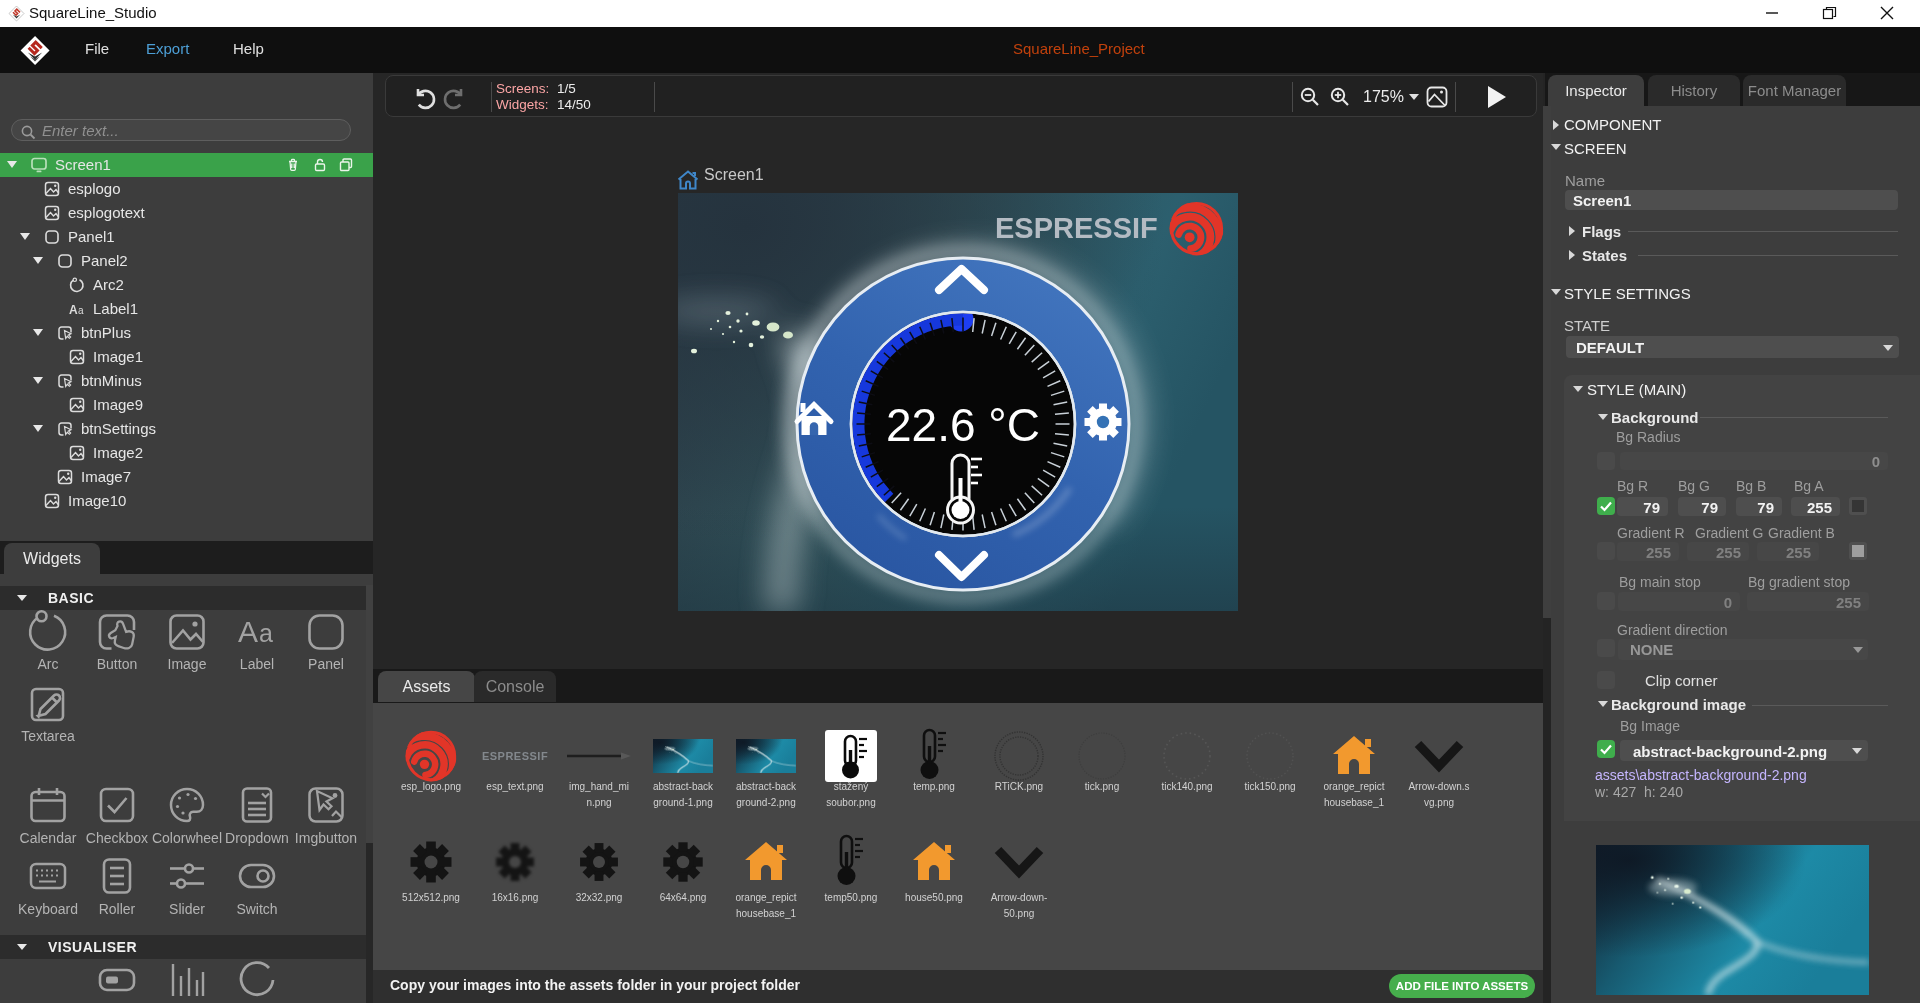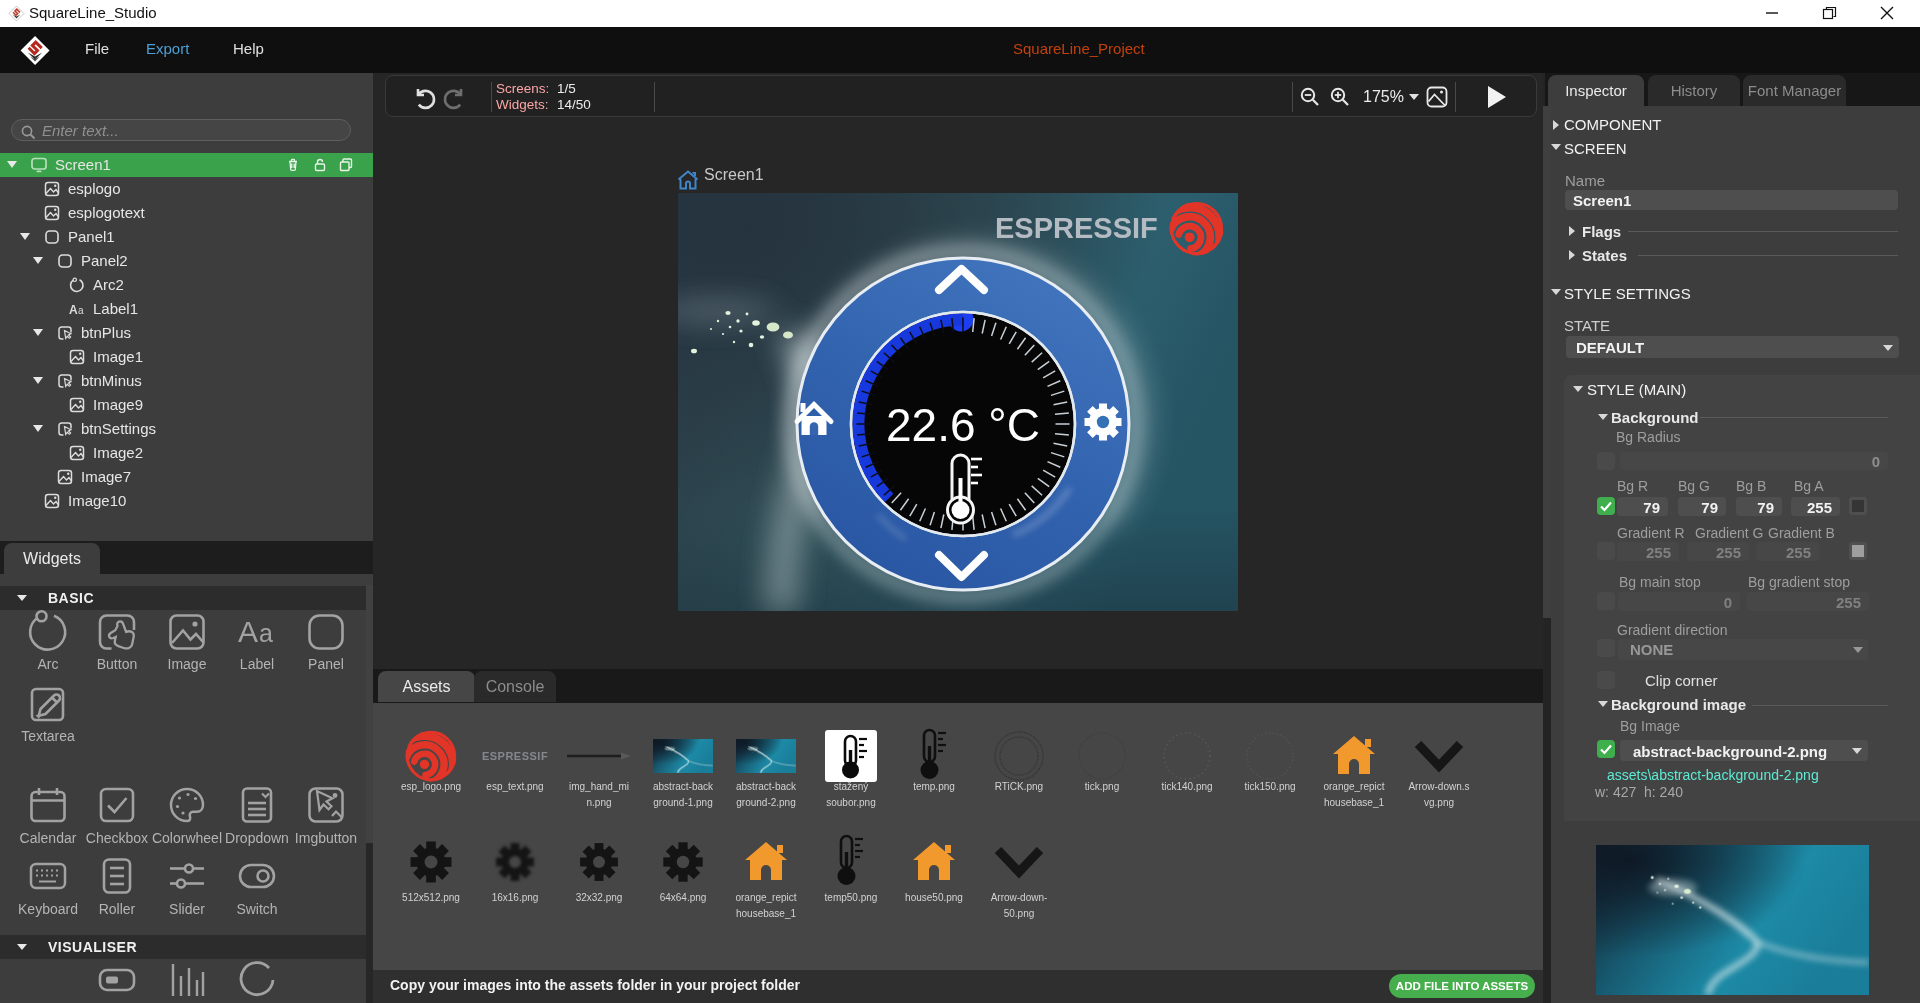--- a/index.html
+++ b/index.html
@@ -989,20 +989,20 @@
       <div class="rp rlbl" style="left:75px;top:645px">Bg Image</div>
       <div class="chk on" style="left:52px;top:667px">
         <svg width="18" height="18" viewBox="0 0 18 18">
             <path d="M4 9.5 L7.5 13 L14 5.5" fill="none" stroke="#fff" stroke-width="2.2"></path>
           </svg>
       </div>
       <div class="rinput" style="left:75px;top:667px;width:248px;height:21px">
           <span style="position:absolute;left:13px;top:3px">abstract-background-2.png</span>
         <div class="rtri-d" style="left:232px;top:8px"></div>
       </div>
-      <div class="rp rlbl" style="left:62px;top:694px;color:#5eead4">assets\abstract-background-2.png</div>
+      <div class="rp rlbl" style="left:50px;top:694px;color:#c4b5fd">assets\abstract-background-2.png</div>
       <div class="rp rlbl" style="left:50px;top:711px;color:#a8a8a8">w: 427&nbsp; h: 240</div>
       <svg class="abs" style="left:51px;top:772px" width="273" height="150" viewBox="0 0 427 240" preserveAspectRatio="none">
           <use href="#absbg"></use>
         </svg>
     </div>
   </div>
 </div>
 
 </body></html>

